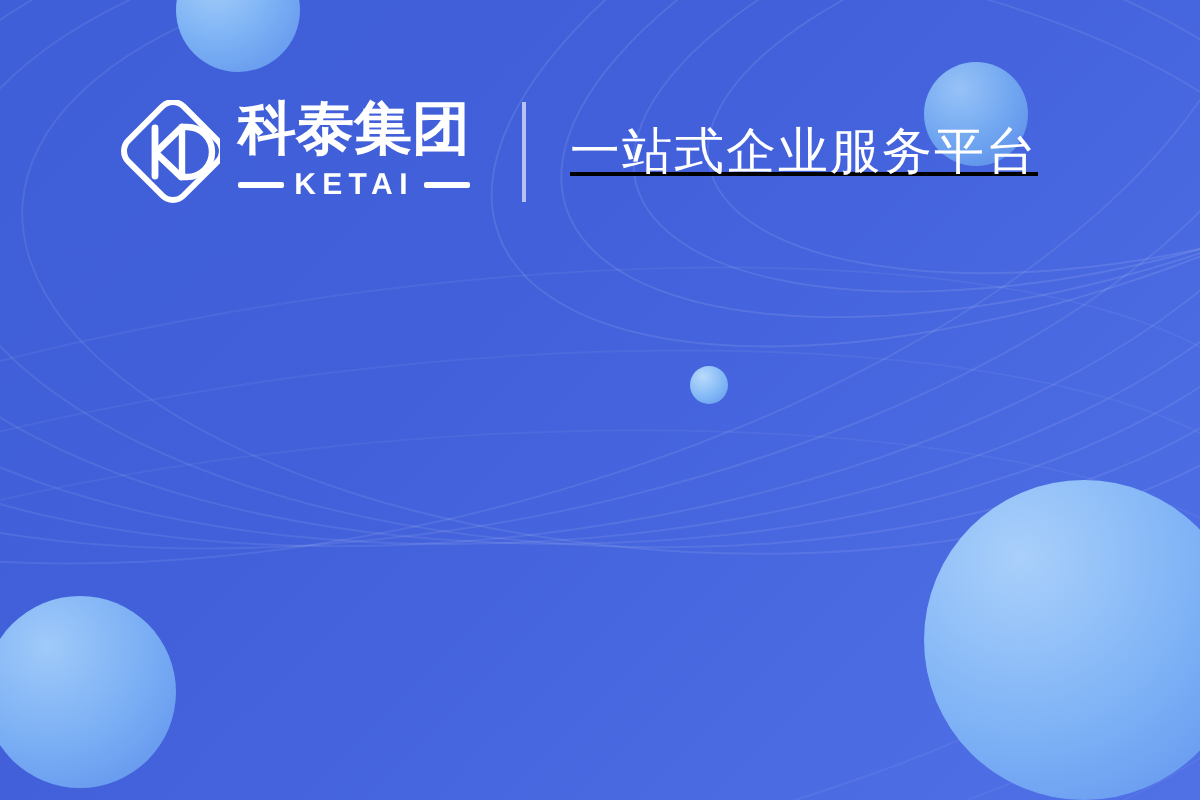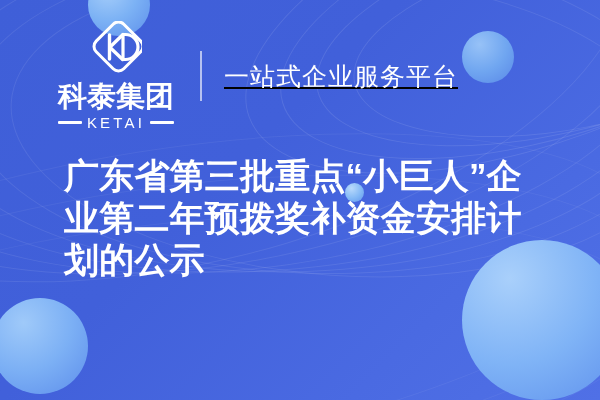--- a/index.html
+++ b/index.html
@@ -90,21 +90,20 @@
     left: 0; right: 0; top: 38px;
     height: 76px;
     display: flex;
     align-items: center;
     padding-left: 58px;
   }
   .logo-block {
     display: flex;
     align-items: center;
     gap: 9px;
-    flex-direction: column;
   }
   .logo-mark {
     width: 52px;
     height: 52px;
     flex: 0 0 52px;
   }
   .logo-words {
     display: flex;
     flex-direction: column;
     align-items: stretch;
@@ -126,21 +125,21 @@
   }
   .logo-rule {
     height: 3px;
     background: #ffffff;
     flex: 1 1 auto;
     min-width: 12px;
     border-radius: 1px;
   }
   .logo-en {
     font-size: 15px;
-    font-weight: normal;
+    font-weight: bold;
     letter-spacing: 3.2px;
     color: #ffffff;
     white-space: nowrap;
   }
 
   .divider {
     width: 2px;
     height: 50px;
     background: rgba(255,255,255,0.62);
     margin: 0 22px 0 26px;
@@ -233,17 +232,16 @@
     </div>
 
     <div class="divider"></div>
 
     <div class="tagline">
       <div class="tagline-main">一站式企业服务平台</div>
     </div>
 
   </div>
 
-  <div class="title">广东省第三批重点“小巨人”企业第二年预拨奖补资金安排计划的公示</div>
 
   <div class="orb quote-dot"></div>
 
 </div>
 
 </body></html>

